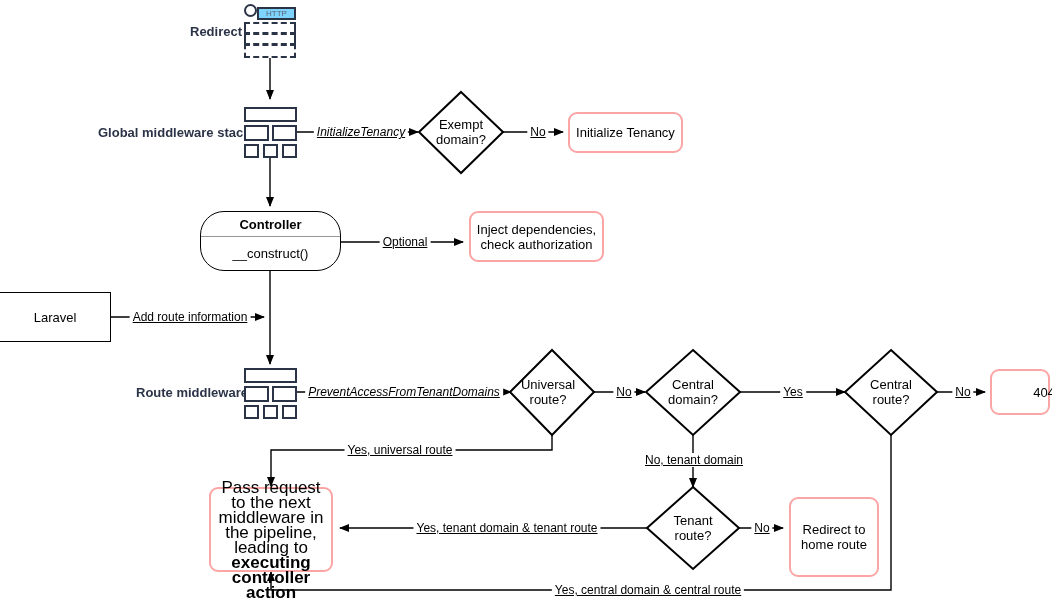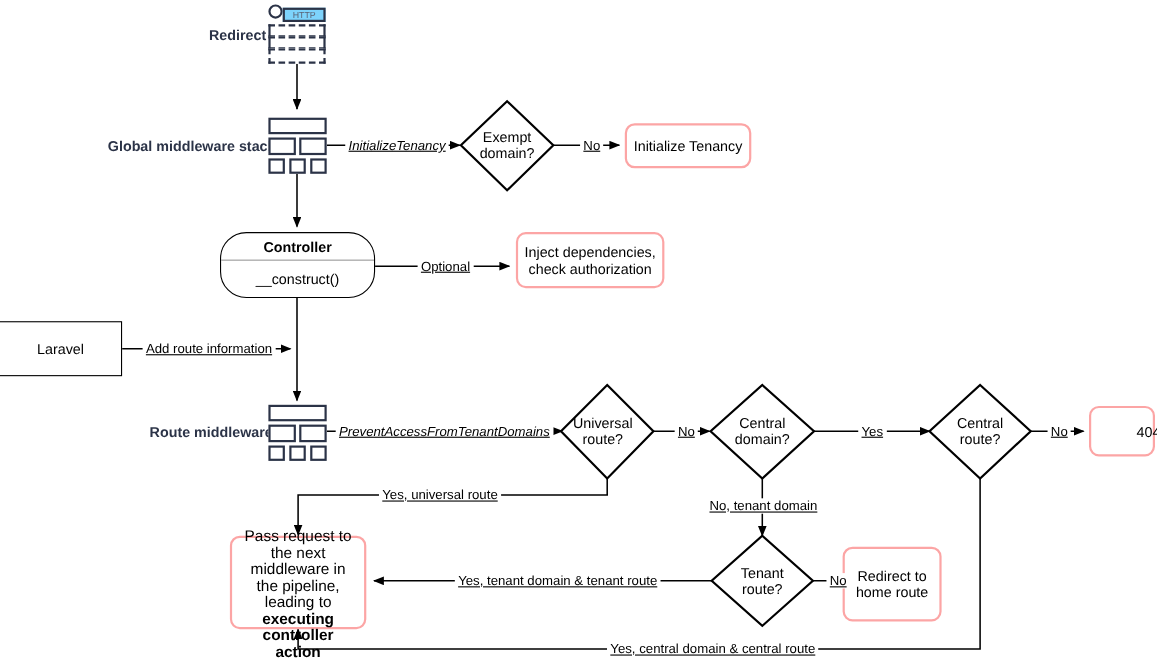--- a/index.html
+++ b/index.html
@@ -163,29 +163,29 @@
 
   <div class="node rounded" style="left:469px;top:211px;width:135px;height:51px;">
     <div>
       <div>Inject dependencies,</div>
       <div>check authorization</div>
     </div>
   </div>
 
   <div class="node rounded" style="left:990px;top:369px;width:60px;height:46px;padding-left:48px;">404</div>
 
-  <div class="node rounded" style="left:766px;top:497px;width:90px;height:68px;">
+  <div class="node rounded" style="left:789px;top:497px;width:90px;height:80px;">
     <div>
       <div>Redirect to</div>
       <div>home route</div>
     </div>
   </div>
 
   <div class="node rounded" style="left:209px;top:487px;width:124px;height:85px;padding:4px 6px;">
-    <div style="font-size:14px;line-height:15px;margin-top:21px;">
+    <div style="font-size:17px;line-height:15px;margin-top:21px;">
       <span>Pass request to the next middleware in the pipeline, leading to </span><span class="bold">executing controller action</span>
     </div>
   </div>
 
   <div class="node rect" style="left:-1px;top:292px;width:112px;height:50px;">Laravel</div>
 
   <div class="ctrl-box" style="left:200px;top:211px;width:141px;height:60px;border-radius:24px;">
     <div class="ctrl-title">Controller</div>
     <div class="ctrl-body">__construct()</div>
   </div>

